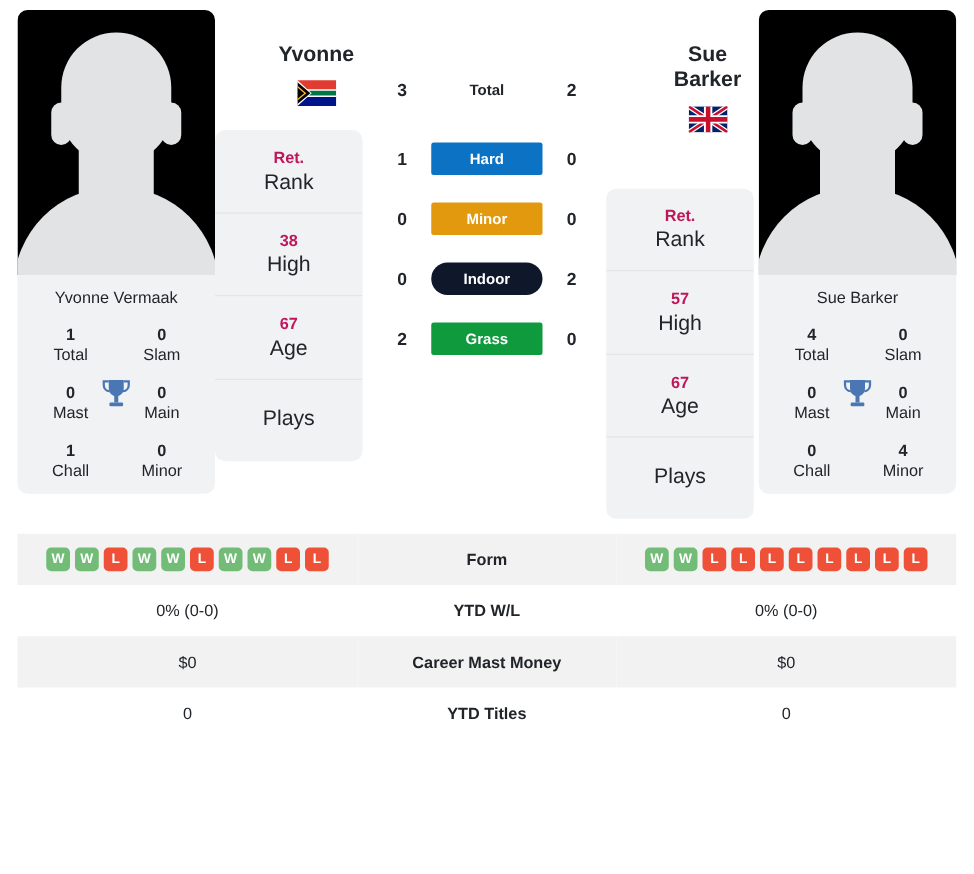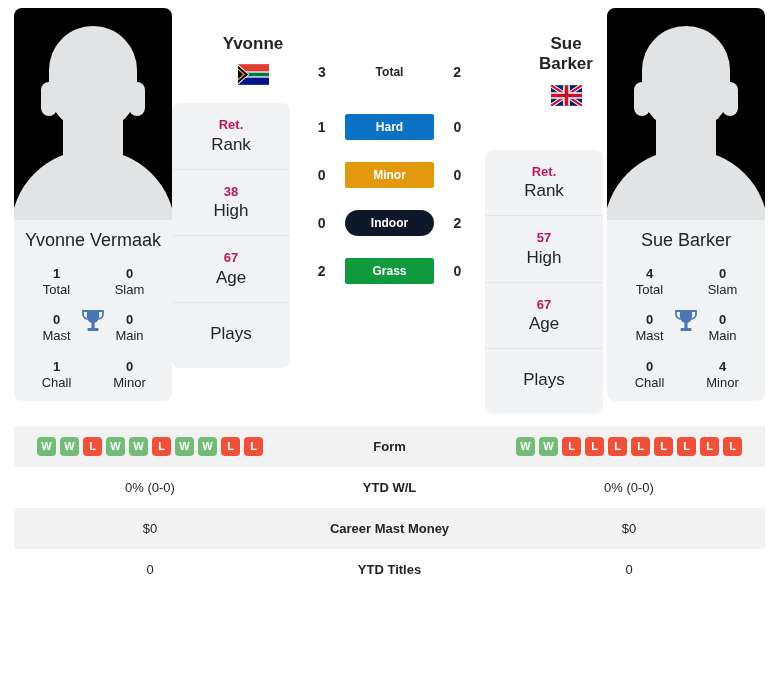--- a/index.html
+++ b/index.html
@@ -64,21 +64,21 @@
   .sil-body {
     position: absolute;
     left: 50%; margin-left: -82px;
     top: 142px;
     width: 164px; height: 90px;
     background: #e2e3e4;
     border-radius: 80px 80px 0 0;
   }
   .photo-name {
     text-align: center;
-    font-size: 18px;
+    font-size: 13px;
     color: #212529;
     padding: 10px 4px 4px 4px;
     line-height: 1.2;
   }
   .trophy-grid {
     display: grid;
     grid-template-columns: 1fr 1fr;
     row-gap: 14px;
     padding: 10px 6px 2px 6px;
     position: relative;

